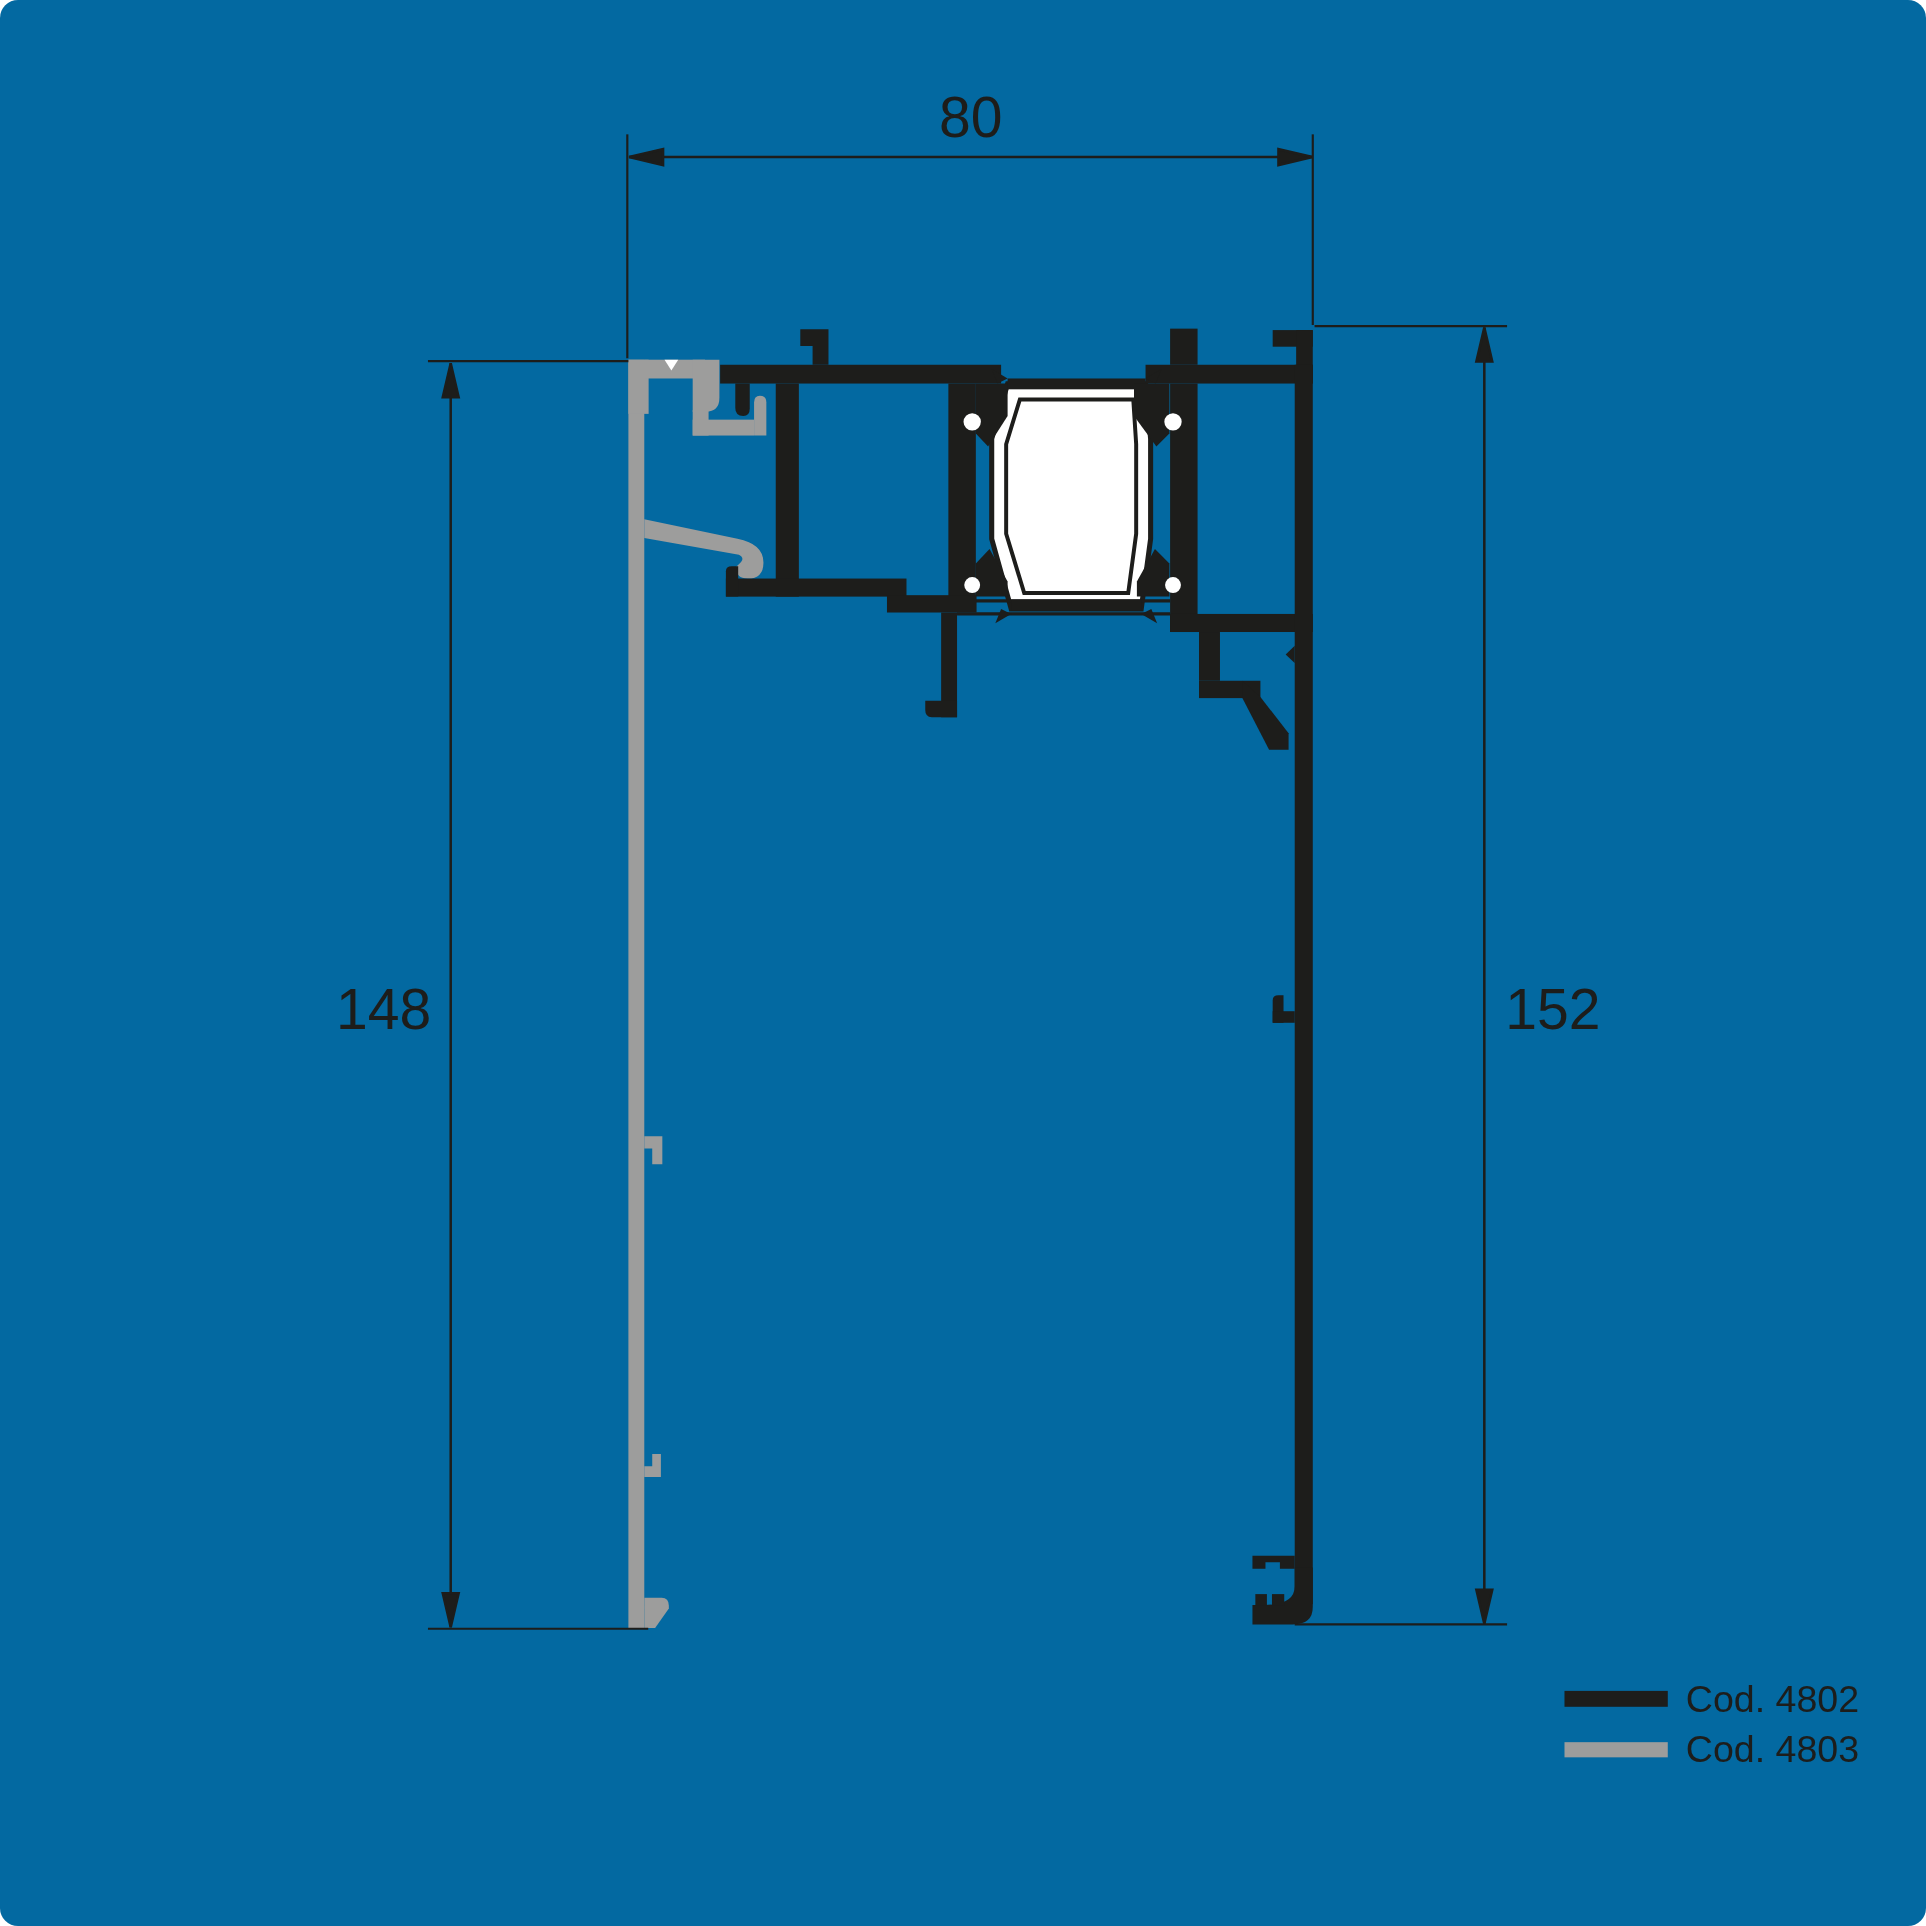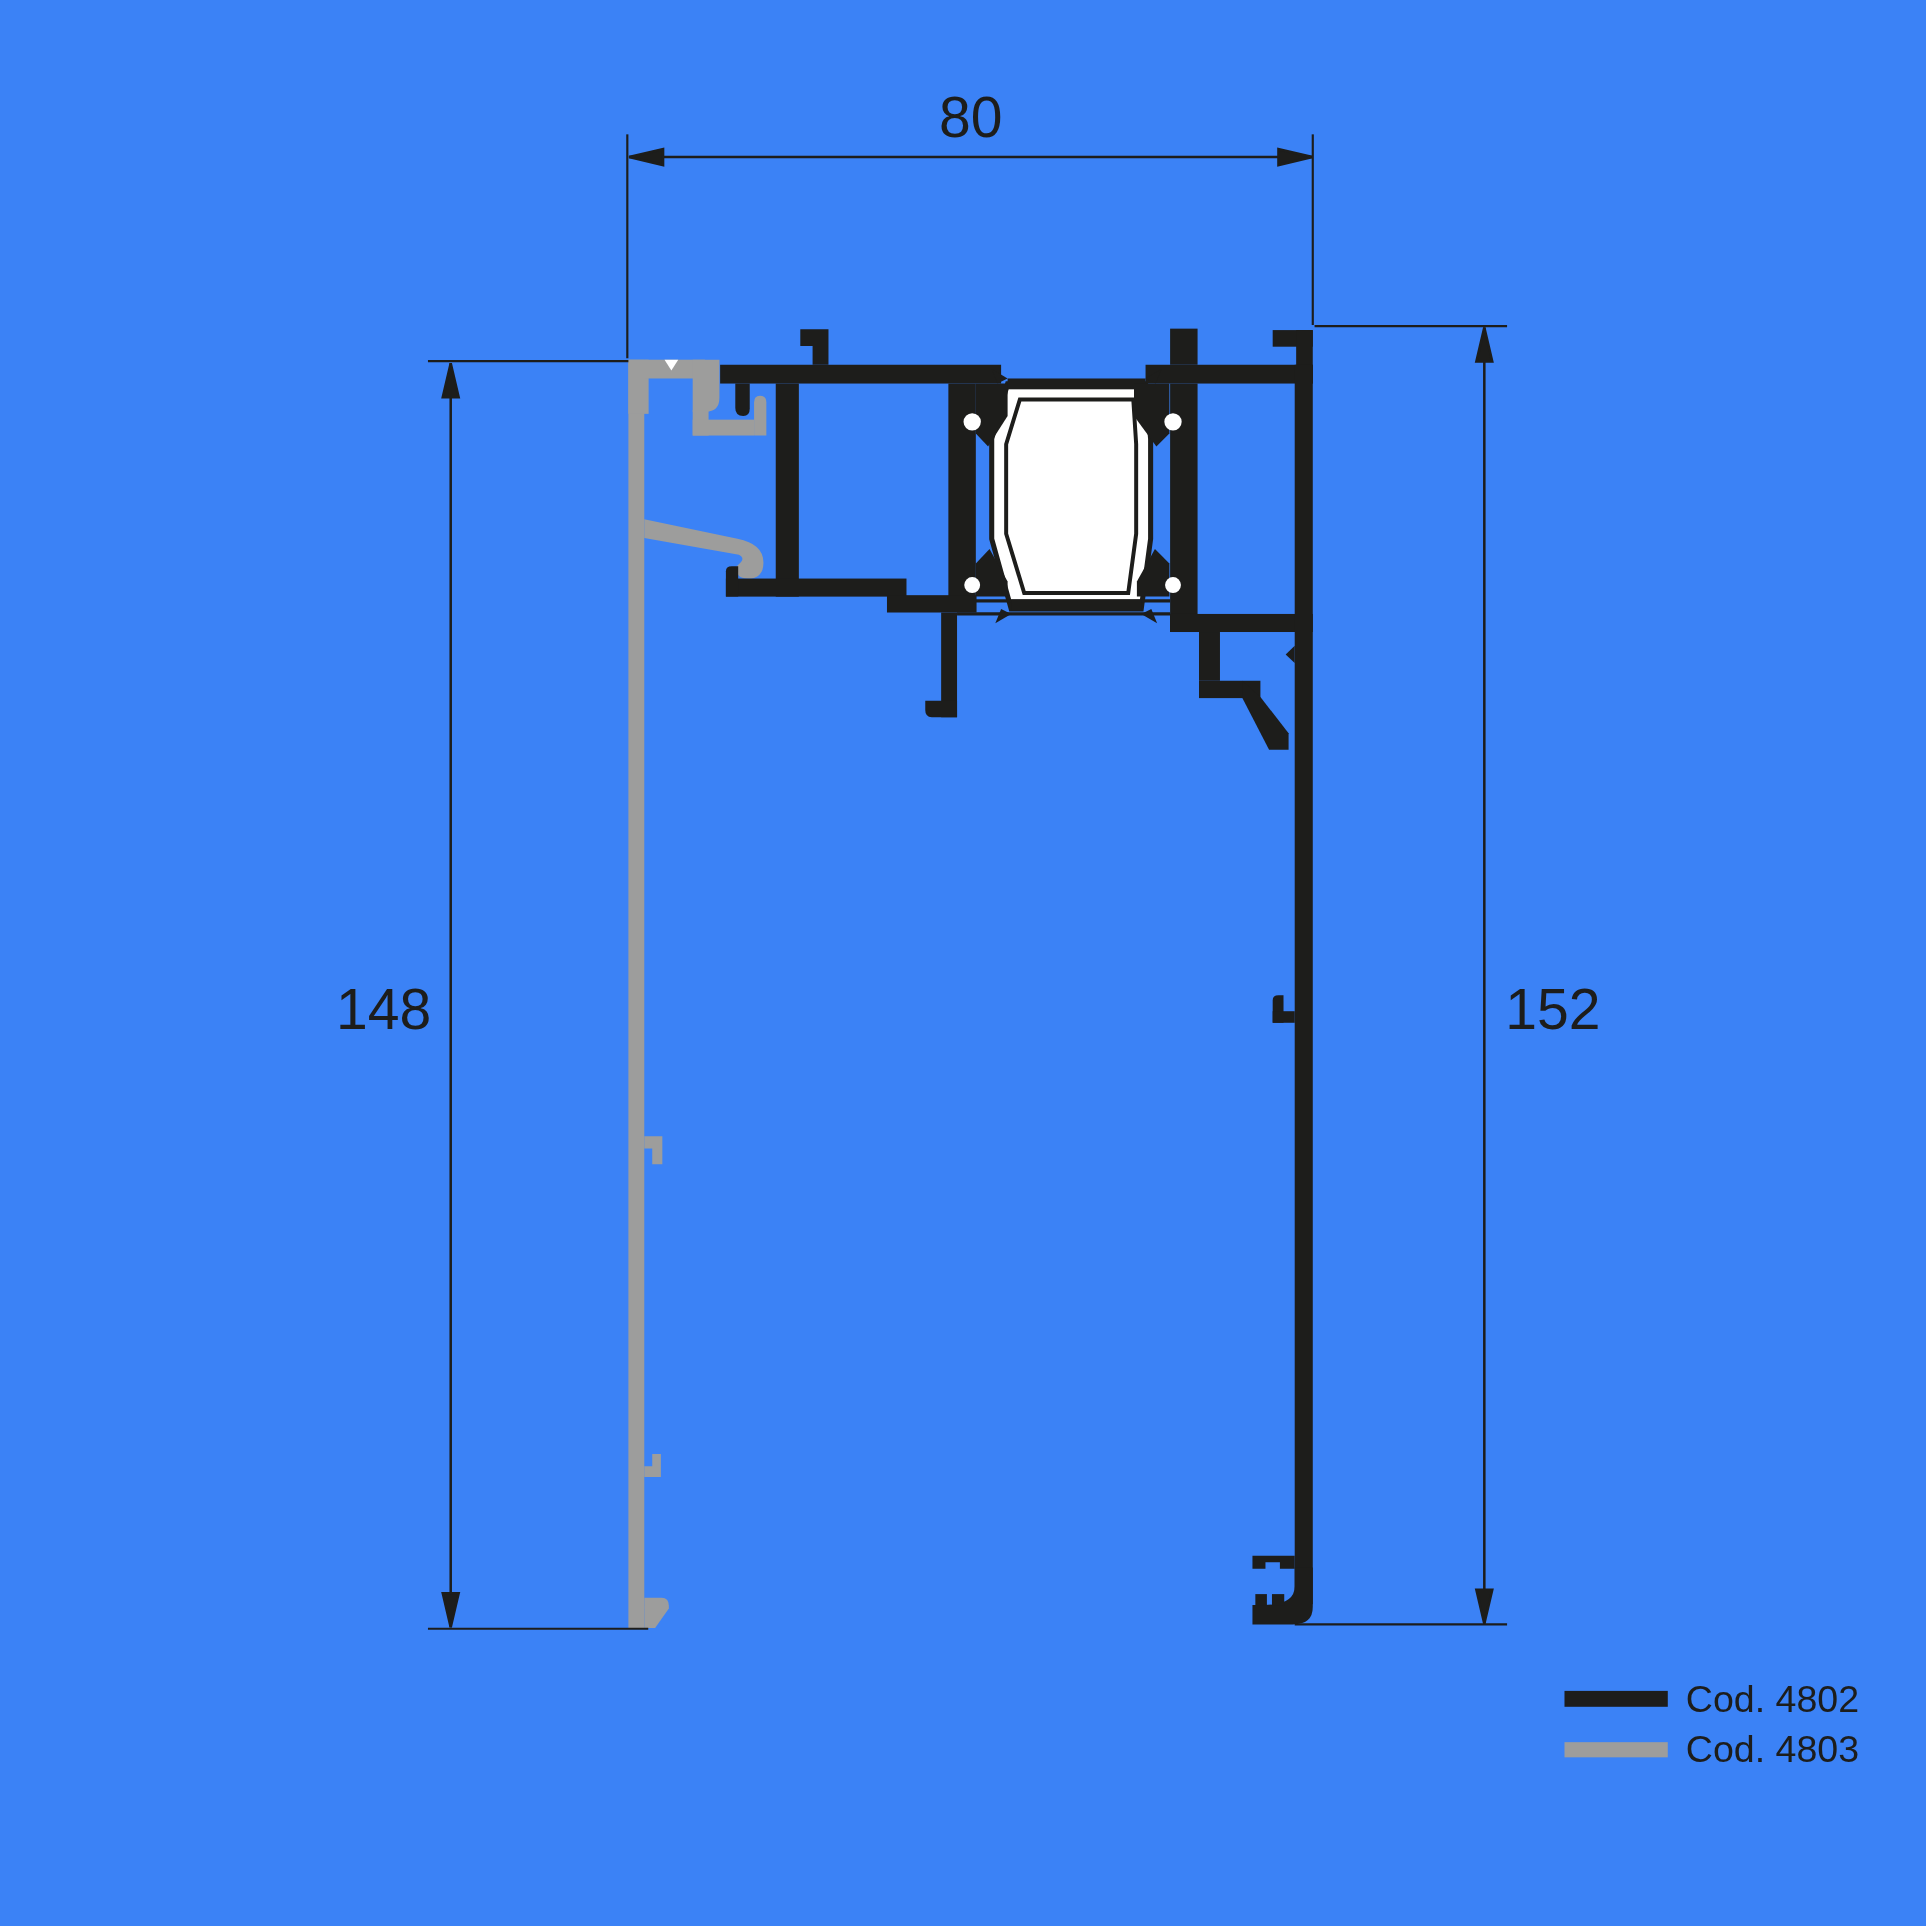--- a/index.html
+++ b/index.html
@@ -1,16 +1,16 @@
 <!DOCTYPE html>
 <html style="font-size:6.2px"><head>
 <meta charset="utf-8">
 <style>
   html,body{margin:0;padding:0;background:#ffffff;}
-  .stage{position:relative;width:100vw;height:100vh;max-width:100vw;overflow:hidden;background:#3b82f6;}
+  .stage{position:relative;width:100vw;height:100vh;max-width:100vw;overflow:hidden;background:#0369a1;border-radius:18px;}
   .stage svg{position:absolute;inset:0;width:100%;height:100%;display:block;}
   text{font-family:"Liberation Sans","DejaVu Sans",sans-serif;}
   .dim-text{font-weight:400;}
   .legend-text{font-weight:400;}
 </style>
 </head>
 <body>
 
 <div class="stage">
 <svg viewBox="0 0 5333 5333" preserveAspectRatio="xMidYMid meet">

